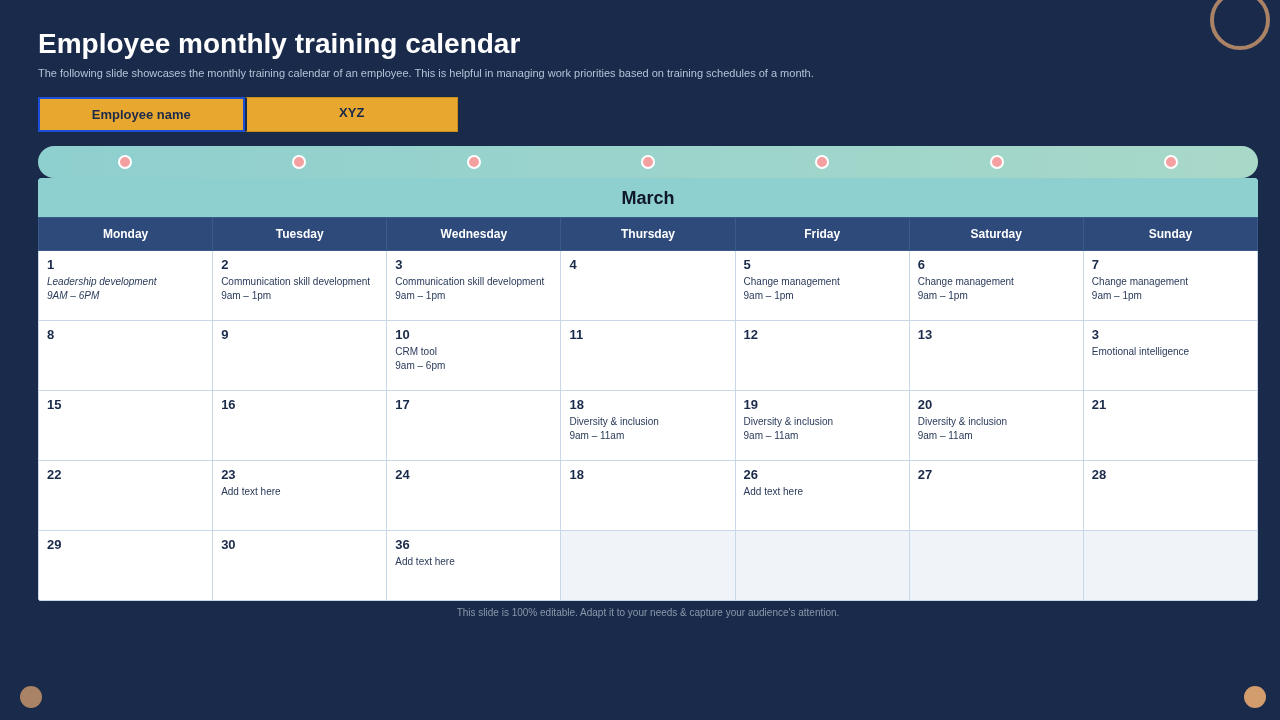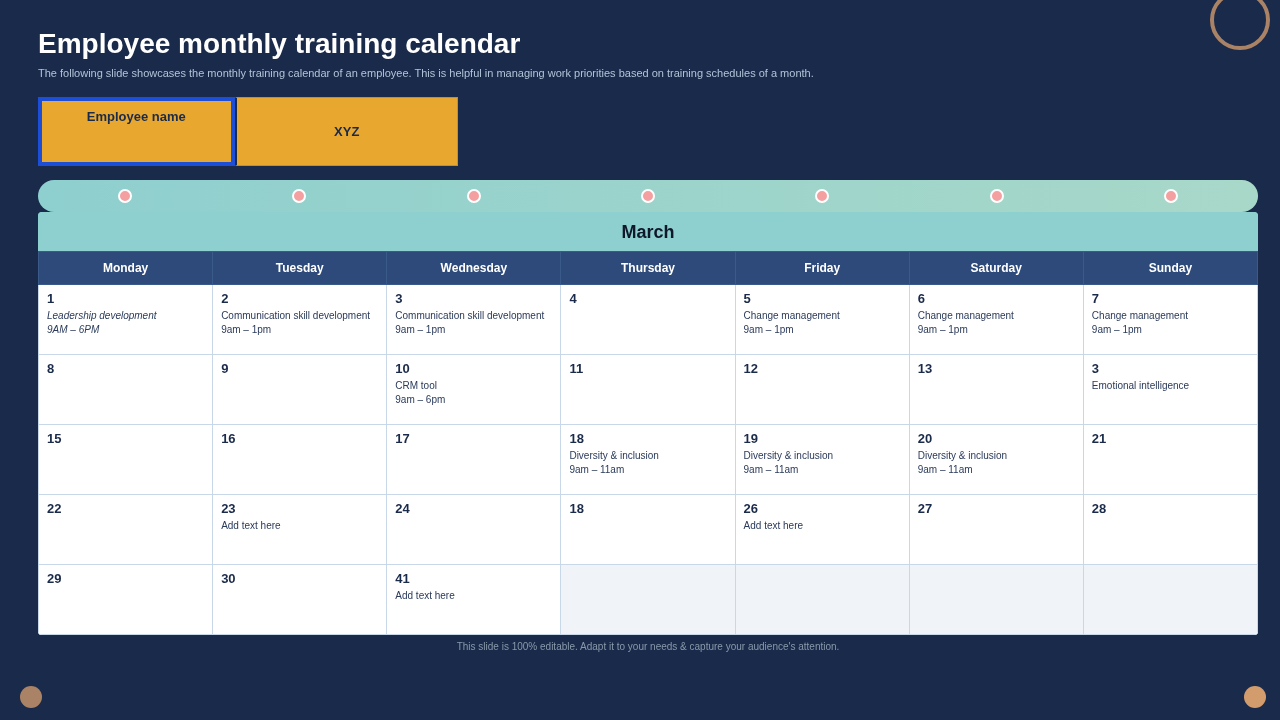--- a/index.html
+++ b/index.html
@@ -72,31 +72,31 @@
     .employee-row {
       display: flex;
       margin-bottom: 14px;
       width: 420px;
     }
     .emp-label {
       background-color: #e8a830;
       color: #1a2a4a;
       font-weight: 700;
       font-size: 13px;
-      padding: 8px 4px;
-      border: 4px solid #1d4ed8;
+      padding: 8px 16px;
+      border: 2px solid #1d4ed8;
       flex: 1;
       text-align: center;
     }
     .emp-value {
       background-color: #e8a830;
       color: #1a2a4a;
       font-weight: 600;
       font-size: 13px;
-      padding: 26px 20px;
+      padding: 7px 20px;
       border: 1px solid #c8901a;
       border-left: 2px solid #1a2a4a;
       flex: 1;
       text-align: center;
     }
 
     
     .timeline-bar {
       background: linear-gradient(to right, #8ecfcf, #a8d8c8);
       border-radius: 20px;
@@ -297,21 +297,21 @@
               <span class="day-num">28</span>
             </td>
           </tr>
           <tr>
             <td>
               <span class="day-num">29</span>
             </td>
             <td>
               <span class="day-num">30</span>
             </td>
-            <td><span class="day-num">41</span><span class="day-event" style="white-space: pre-line;">Add text here</span></td>
+            <td><span class="day-num">36</span><span class="day-event" style="white-space: pre-line;">Add text here</span></td>
             <td class="empty"></td>
             <td class="empty"></td>
             <td class="empty"></td>
             <td class="empty"></td>
           </tr>
         </tbody>
     </table>
   </div>
 
   <div class="footer-text">This slide is 100% editable.  Adapt it to your needs &amp; capture your audience's attention.</div>

